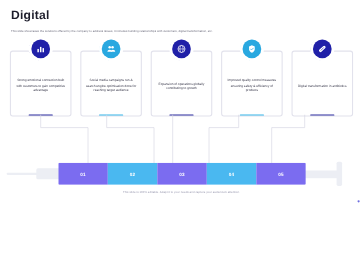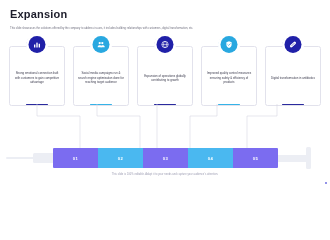--- a/index.html
+++ b/index.html
@@ -193,21 +193,21 @@
     bottom: 2px;
     width: 2px;
     height: 2px;
     background: #6f6fe0;
     border-radius: 50%;
   }
 </style>
 </head>
 <body>
 
-<div id="page-title">Expansion</div>
+<div id="page-title">Digital</div>
 <div id="page-subtitle">This slide showcases the solutions offered by the company to address issues, it includes building relationships with customers, digital transformation, etc.</div>
 
 <div id="cards-row">
 
   <div class="card">
     <div class="icon-arc" style="border-top-color:#2020a8;border-left-color:#2020a8;transform:translateX(-50%) rotate(-35deg);"></div>
     <div class="icon-badge" style="background:#2020a8;">
       <svg width="9" height="9" viewBox="0 0 24 24" aria-hidden="true">
         <rect x="4" y="12" width="3.6" height="8" fill="#ffffff"></rect>
         <rect x="10.2" y="7" width="3.6" height="13" fill="#ffffff"></rect>

